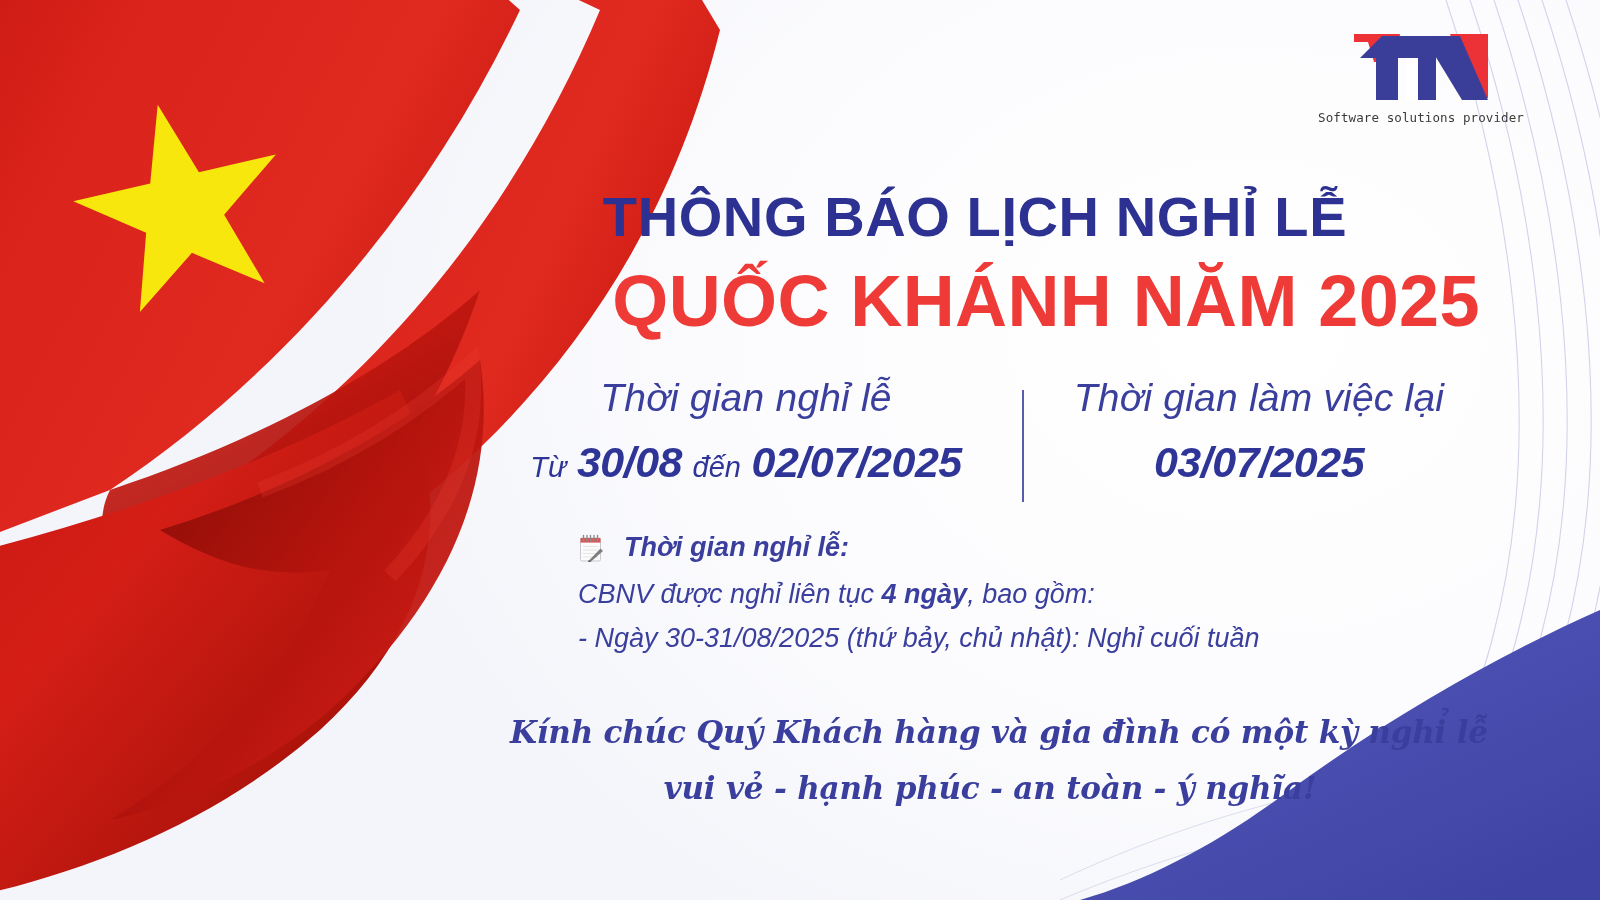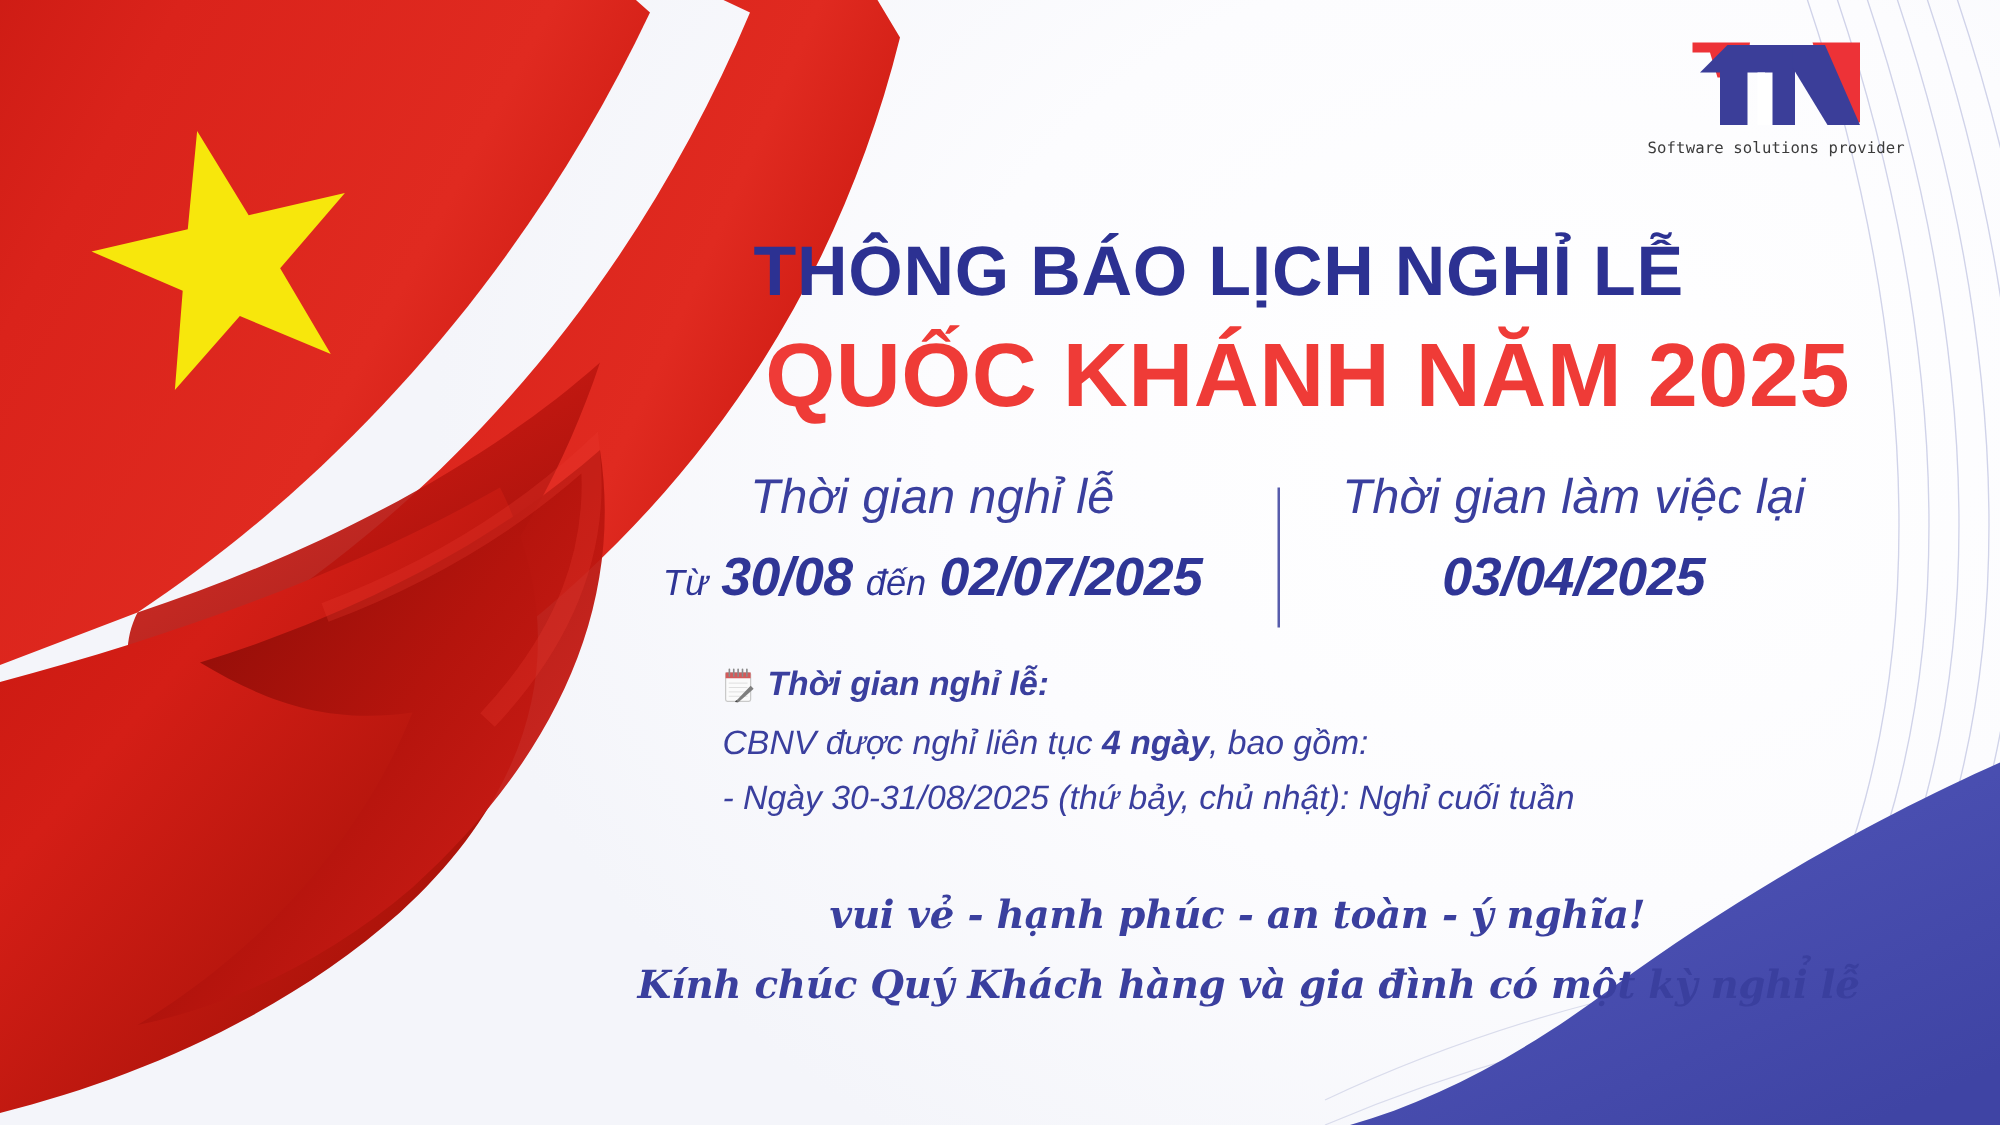--- a/index.html
+++ b/index.html
@@ -171,21 +171,21 @@
   .details {
     position: absolute;
     left: 108px;
     top: 496px;
     width: 860px;
     color: #3a3f9e;
   }
   .detail-head {
     display: flex;
     align-items: center;
-    gap: 11px;
+    gap: 21px;
     font-family: "Liberation Sans", sans-serif;
     font-style: italic;
     font-weight: bold;
     font-size: 27px;
     color: #3a3f9e;
     white-space: nowrap;
   }
   .note-icon { flex: 0 0 auto; display: block; }
   .detail-line {
     margin-top: 13px;
@@ -329,21 +329,21 @@
           <span class="small">đến</span>
           <span class="big">02/07/2025</span>
         </div>
       </div>
 
       <div class="date-divider"></div>
 
       <div class="date-col right">
         <div class="date-label">Thời gian làm việc lại</div>
         <div class="date-value">
-          <span class="big">03/04/2025</span>
+          <span class="big">03/07/2025</span>
         </div>
       </div>
     </div>
 
     <div class="details">
       <div class="detail-head">
         <svg class="note-icon" width="25" height="28" viewBox="0 0 25 28">
           <rect x="2.5" y="4" width="20" height="23" rx="1.4" fill="#FBFBFB" stroke="#C9C9C9" stroke-width="1"></rect>
           <rect x="2.5" y="4" width="20" height="4.6" fill="#D45A5A"></rect>
           <g stroke="#8A8A8A" stroke-width="1.3" stroke-linecap="round">
@@ -367,18 +367,18 @@
 
       <div class="detail-line first">
         <span>CBNV được nghỉ liên tục</span>
         <b>4 ngày</b><span>, bao gồm:</span>
       </div>
 
       <div class="detail-line">- Ngày 30-31/08/2025 (thứ bảy, chủ nhật): Nghỉ cuối tuần</div>
     </div>
 
     <div class="greeting">
+      <div class="greet-line">Kính chúc Quý Khách hàng và gia đình có một kỳ nghỉ lễ</div>
       <div class="greet-line">vui vẻ - hạnh phúc - an toàn - ý nghĩa!</div>
-      <div class="greet-line">Kính chúc Quý Khách hàng và gia đình có một kỳ nghỉ lễ</div>
     </div>
 
   </div>
 </div>
 
 </body></html>

